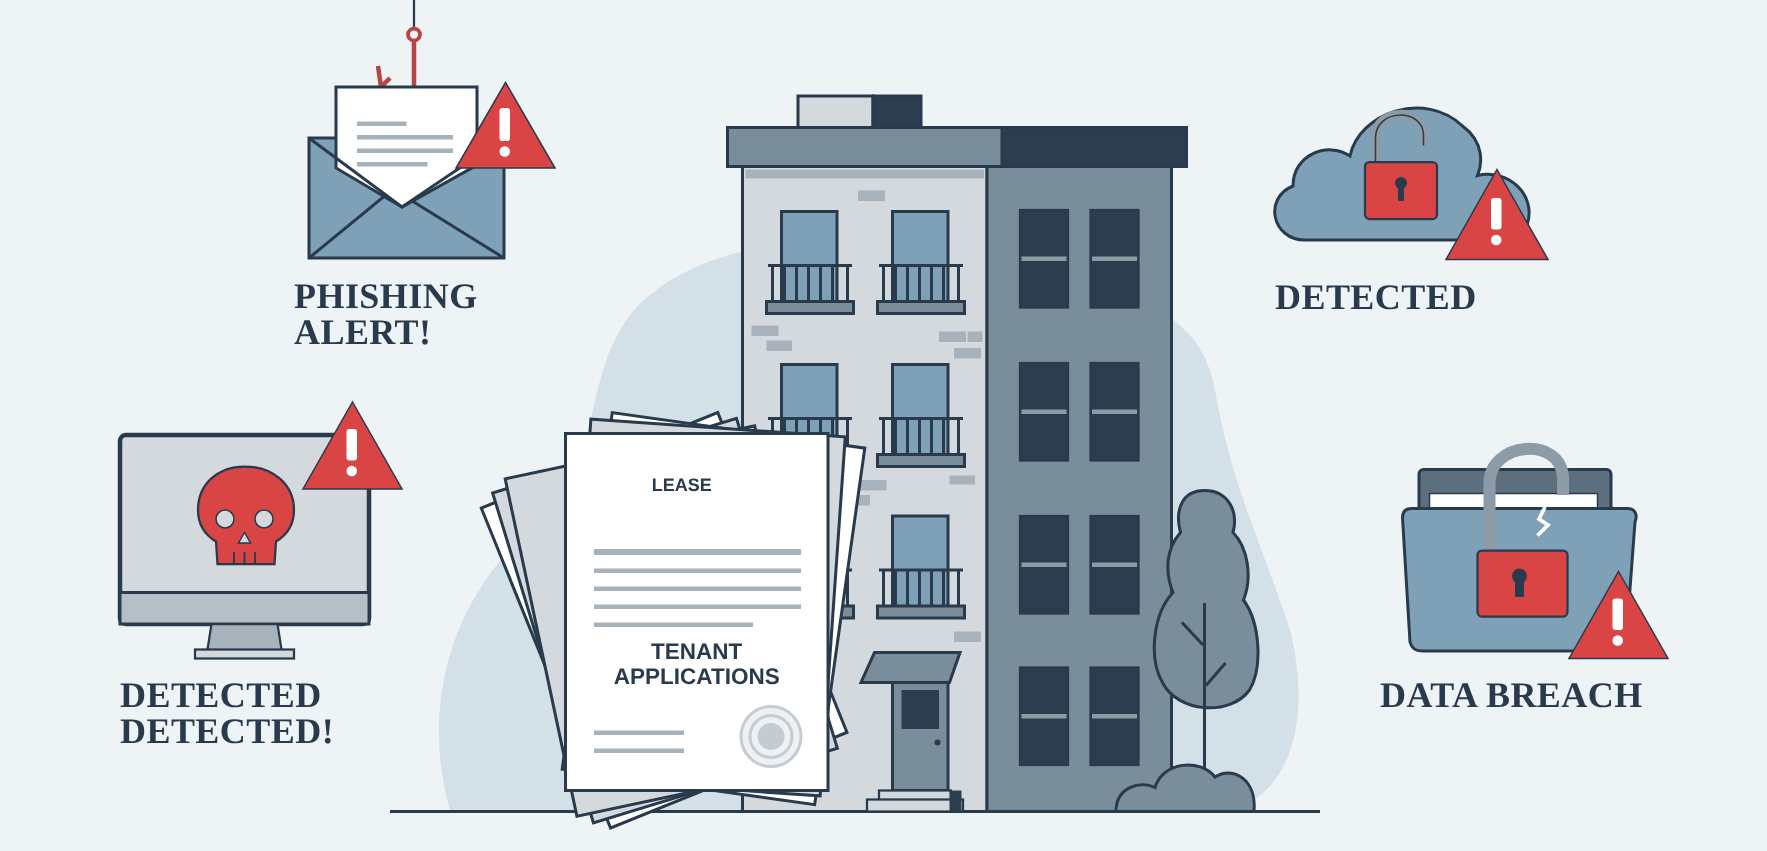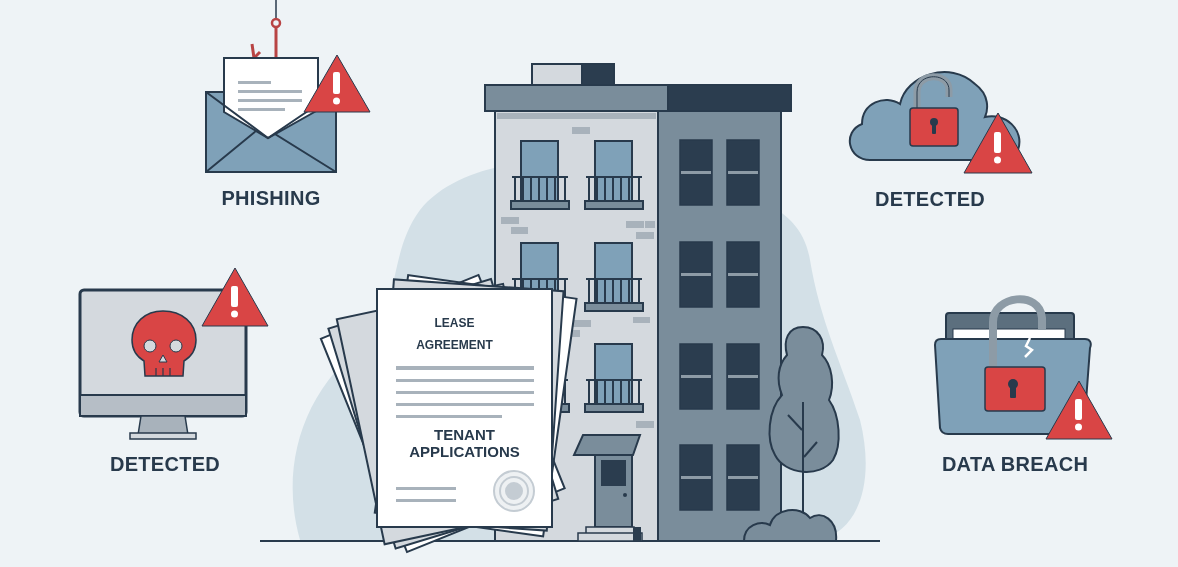--- a/index.html
+++ b/index.html
@@ -1,18 +1,18 @@
 <!DOCTYPE html>
 <html><head>
 <meta charset="utf-8">
 <style>
   html, body { margin:0; padding:0; }
   body { width:1178px; height:567px; background:#eef3f6; overflow:hidden; position:relative; font-family:"Liberation Sans", sans-serif; }
   .scene { position:absolute; left:0; top:0; width:1178px; height:567px; }
-  .label { position:absolute; text-align:center; font-weight:700; color:#283a4c; font-size:20px; line-height:24px; letter-spacing:0.3px; }
+  .label { position:absolute; text-align:left; font-weight:700; color:#283a4c; font-size:24px; line-height:24px; letter-spacing:0.3px;font-family:Liberation Serif, serif; }
   .doc-text { position:absolute; text-align:center; font-weight:700; color:#283a4c; }
 </style>
 </head>
 <body>
 
 <svg class="scene" viewBox="0 0 1178 567" width="1178" height="567">
 
   <path d="M300,540 C280,470 300,390 370,340 C400,300 390,250 420,210 C460,160 560,150 640,170 C740,190 800,200 810,260 C820,320 840,360 860,420 C875,480 860,530 820,540 Z" fill="#d3e0e7"></path>
 
   <line x1="260" y1="541" x2="880" y2="541" stroke="#283a4c" stroke-width="2"></line>
@@ -264,34 +264,35 @@
   </g>
   <g>
     <polygon points="1079,381 1112,439 1046,439" fill="#d94545" stroke="#283a4c" stroke-width="1"></polygon>
     <rect x="1075" y="399" width="7" height="21" rx="2" fill="#ffffff"></rect>
     <circle cx="1078.5" cy="427" r="3.5" fill="#ffffff"></circle>
   </g>
 </svg>
 
 <div class="label" style="left:196px; top:186px; width:150px;">
   <div>PHISHING</div>
+  <div>ALERT!</div>
 </div>
 
 <div class="label" style="left:80px; top:452px; width:170px;">
   <div>DETECTED</div>
+  <div>DETECTED!</div>
 </div>
 
 <div class="label" style="left:850px; top:187px; width:160px;">
   <div>DETECTED</div>
 </div>
 
 <div class="label" style="left:920px; top:452px; width:190px;">
   <div>DATA BREACH</div>
 </div>
 
 <div class="doc-text" style="left:377px; top:312px; width:155px; font-size:12px; line-height:22px;">
   <div>LEASE</div>
-  <div>AGREEMENT</div>
 </div>
 <div class="doc-text" style="left:377px; top:426px; width:175px; font-size:15px; line-height:17px;">
   <div>TENANT</div>
   <div>APPLICATIONS</div>
 </div>
 
 </body></html>

